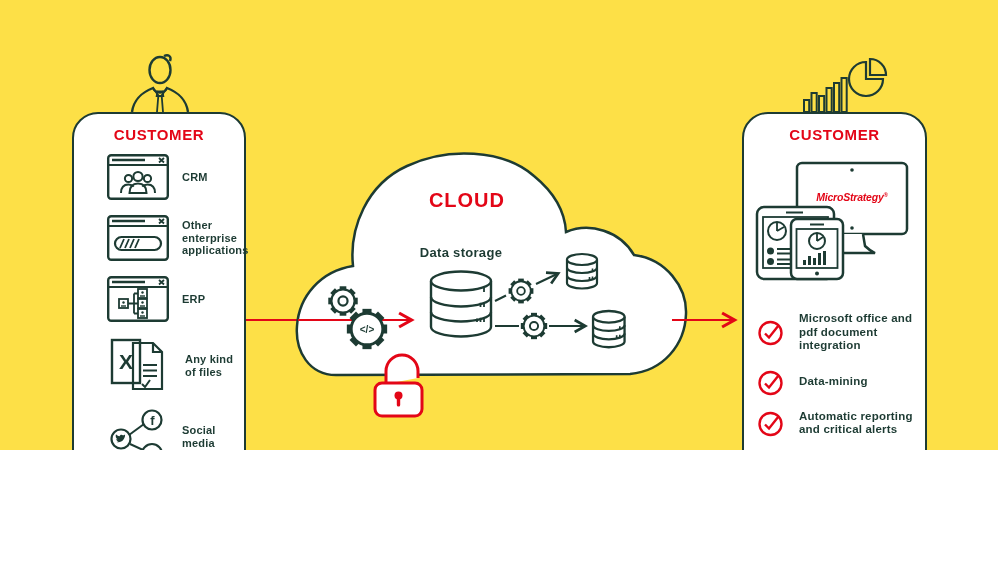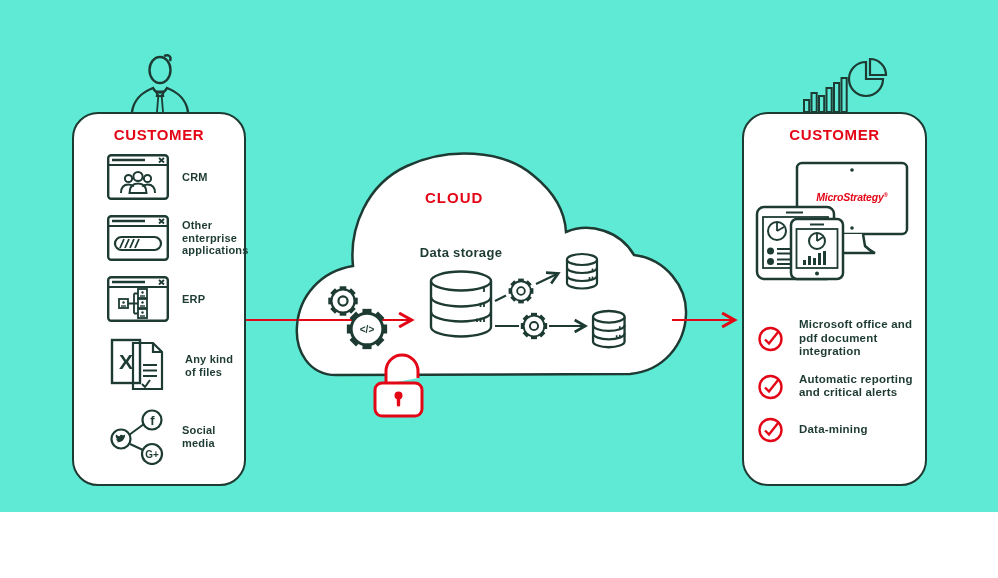--- a/index.html
+++ b/index.html
@@ -1,17 +1,17 @@
 <!DOCTYPE html>
 <html><head>
 <meta charset="utf-8">
 <style>
   html,body{margin:0;padding:0;background:#fff;}
   body{font-family:"Liberation Sans","DejaVu Sans",sans-serif;}
-  .stage{position:relative;width:998px;height:512px;background:#5eead4;overflow:hidden;}
+  .stage{position:relative;width:998px;height:450px;background:#fde047;overflow:hidden;}
   svg{display:block;}
   .layer{position:absolute;left:0;top:0;pointer-events:none;}
 
   .panel{position:absolute;top:112px;height:374px;background:#fff;
          border:2.5px solid #1d3b33;border-radius:26px;box-sizing:border-box;z-index:2;}
   .panel-customer{left:72px;width:174px;}
   .panel-reporting{left:742px;width:185px;}
   .panel-title{position:absolute;left:0;right:0;top:12px;text-align:center;
                color:#e30617;font-size:15px;font-weight:800;letter-spacing:.6px;}
 
@@ -20,24 +20,24 @@
   .item .icon-box{width:62px;display:flex;justify-content:center;flex:0 0 62px;}
   .item-label{margin-left:13px;color:#1d3b33;font-size:11px;font-weight:800;
               line-height:1.18;letter-spacing:.2px;}
   .w64{width:66px;} .w56{width:52px;margin-left:16px;} .w48{width:46px;}
 
   .feature-list{position:absolute;left:13px;top:190px;display:flex;flex-direction:column;}
   .feature{display:flex;align-items:center;}
   .feature .check-box{flex:0 0 27px;}
   .feature-label{margin-left:15px;width:116px;color:#1d3b33;font-size:11.5px;
                  font-weight:800;line-height:1.18;letter-spacing:.2px;}
-  .f2{margin-top:14px;} .f3{margin-top:16px;} .f4{margin-top:14px;}
-
-  .cloud-title{position:absolute;left:425px;top:189px;width:80px;text-align:left;
-               color:#e30617;font-size:15px;font-weight:800;letter-spacing:1px;z-index:4;}
+  .f2{margin-top:8px;} .f3{margin-top:16px;} .f4{margin-top:14px;}
+
+  .cloud-title{position:absolute;left:425px;top:189px;width:80px;text-align:right;
+               color:#e30617;font-size:20px;font-weight:800;letter-spacing:1px;z-index:4;}
   .storage-label{position:absolute;left:411px;top:245px;width:100px;text-align:center;
                  color:#1d3b33;font-size:13px;font-weight:800;letter-spacing:.3px;z-index:4;}
   .brand{position:absolute;left:806px;top:191px;width:92px;text-align:center;
          color:#e30617;font-size:10.5px;font-weight:800;font-style:italic;
          letter-spacing:-0.2px;z-index:4;}
   .brand sup{font-size:6px;}
   .stroke{fill:none;stroke:#1d3b33;}
   .rstroke{fill:none;stroke:#e30617;}
 </style>
 </head>
@@ -170,37 +170,37 @@
     <div class="feature-list">
       <div class="feature f2">
         <span class="check-box">
           <svg width="27" height="27" viewBox="0 0 27 27">
             <circle class="rstroke" cx="13.5" cy="14" r="11" stroke-width="2.4"></circle>
             <path class="rstroke" d="M8 14.5 L12 18.5 L21.5 6.5" stroke-width="2.4"></path>
           </svg>
         </span>
         <span class="feature-label">Microsoft office and pdf document integration</span>
       </div>
+      <div class="feature f3">
+        <span class="check-box">
+          <svg width="27" height="27" viewBox="0 0 27 27">
+            <circle class="rstroke" cx="13.5" cy="14" r="11" stroke-width="2.4"></circle>
+            <path class="rstroke" d="M8 14.5 L12 18.5 L21.5 6.5" stroke-width="2.4"></path>
+          </svg>
+        </span>
+        <span class="feature-label">Data-mining</span>
+      </div>
       <div class="feature f4">
         <span class="check-box">
           <svg width="27" height="27" viewBox="0 0 27 27">
             <circle class="rstroke" cx="13.5" cy="14" r="11" stroke-width="2.4"></circle>
             <path class="rstroke" d="M8 14.5 L12 18.5 L21.5 6.5" stroke-width="2.4"></path>
           </svg>
         </span>
         <span class="feature-label">Automatic reporting and critical alerts</span>
-      </div>
-      <div class="feature f3">
-        <span class="check-box">
-          <svg width="27" height="27" viewBox="0 0 27 27">
-            <circle class="rstroke" cx="13.5" cy="14" r="11" stroke-width="2.4"></circle>
-            <path class="rstroke" d="M8 14.5 L12 18.5 L21.5 6.5" stroke-width="2.4"></path>
-          </svg>
-        </span>
-        <span class="feature-label">Data-mining</span>
       </div>
     </div>
   </div>
 
   <svg class="layer" width="998" height="578" viewBox="0 0 998 578" style="z-index:3;">
     <defs>
       <marker id="ah-red" viewBox="0 0 12 12" refX="9" refY="6" markerWidth="8.5" markerHeight="8.5" orient="auto">
         <path d="M2 1.5 L10 6 L2 10.5" fill="none" stroke="#e30617" stroke-width="2"></path>
       </marker>
       <marker id="ah-dark" viewBox="0 0 12 12" refX="9" refY="6" markerWidth="8" markerHeight="8" orient="auto">

